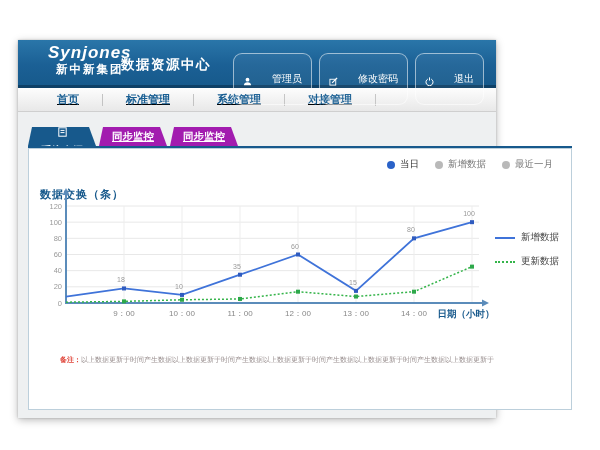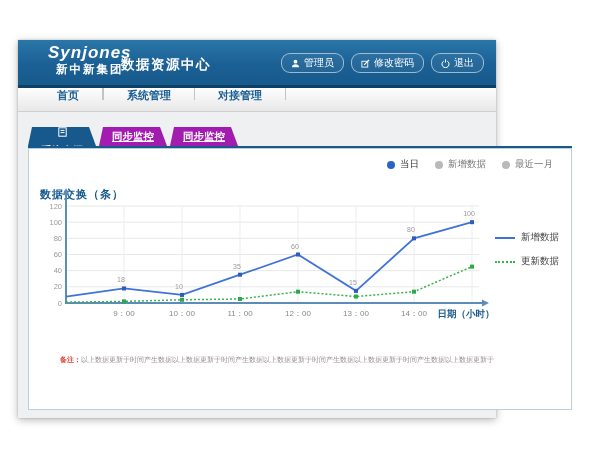--- a/index.html
+++ b/index.html
@@ -7,28 +7,28 @@
   .page { position:absolute; left:18px; top:40px; width:478px; height:378px; background:#eef0f1;
           box-shadow:0 2px 8px rgba(0,0,0,.28), 0 0 2px rgba(0,0,0,.2); }
 
   
   .header { position:relative; height:45px; background:linear-gradient(180deg,#2a76a9 0%, #1b6095 55%, #175a8c 100%); }
   .logo { position:absolute; left:30px; top:4px; color:#fff; text-align:center; line-height:1.1; }
   .logo-main { font-size:17px; font-weight:bold; font-style:italic; letter-spacing:1px; }
   .logo-sub { font-size:11.5px; font-weight:bold; letter-spacing:2px; }
   .app-title { position:absolute; left:103px; top:16px; color:#fff; font-size:13.5px; font-weight:bold; letter-spacing:1.5px; }
   .header-actions { position:absolute; right:12px; top:13px; display:flex; gap:7px; }
-  .pill { display:flex; align-items:center; gap:4px; border:1px solid rgba(255,255,255,.55); border-radius:9px;
-          padding:2px 9px; color:#fff; font-size:10px; background:rgba(255,255,255,.05); cursor:pointer; white-space:nowrap; }
+  .pill { display:flex; align-items:flex-end; gap:20px; border:1px solid rgba(255,255,255,.55); border-radius:9px;
+          padding:18px 9px; color:#fff; font-size:10px; background:rgba(255,255,255,.05); cursor:pointer; white-space:nowrap; }
   .pill svg { display:block; }
   .header-strip { height:3px; background:#0e4066; }
 
   
   .navbar { height:24px; background:linear-gradient(#fdfdfd,#e8e8e8); border-bottom:1px solid #cfcfcf;
-            display:flex; align-items:flex-start; padding-left:16px; }
+            display:flex; align-items:center; padding-left:16px;text-decoration:underline; }
   .nav-item { color:#1a5f93; font-weight:bold; font-size:11px; padding:0 23px; cursor:pointer; white-space:nowrap; }
   .nav-sep { width:1px; height:12px; background:#c3c3c3; }
 
   
   .tabs { position:absolute; left:10px; top:87px; display:flex; height:19px; }
   .tab { height:19px; padding:0 13px; color:#fff; font-size:10.5px; font-weight:bold; display:flex; align-items:center; gap:5px;
          clip-path:polygon(0 100%, 4px 0, calc(100% - 7px) 0, 100% 100%); margin-right:3px; cursor:pointer; white-space:nowrap; }
   .tab.active { background:#17598c;flex-direction:column; }
   .tab.inactive { background:#a21caf;text-decoration:underline; }
   .tab-underline { position:absolute; left:10px; top:106px; width:544px; height:2px; background:#17598c; }
@@ -90,20 +90,21 @@
         </span>
         <span>退出</span>
       </div>
     </div>
   </div>
   <div class="header-strip"></div>
 
   <div class="navbar">
     <div class="nav-item">首页</div>
     <div class="nav-sep"></div>
+    <div class="nav-item">标准管理</div>
     <div class="nav-sep"></div>
     <div class="nav-item">系统管理</div>
     <div class="nav-sep"></div>
     <div class="nav-item">对接管理</div>
     <div class="nav-sep"></div>
   </div>
 
   <div class="tabs">
     <div class="tab active">
       <span>

